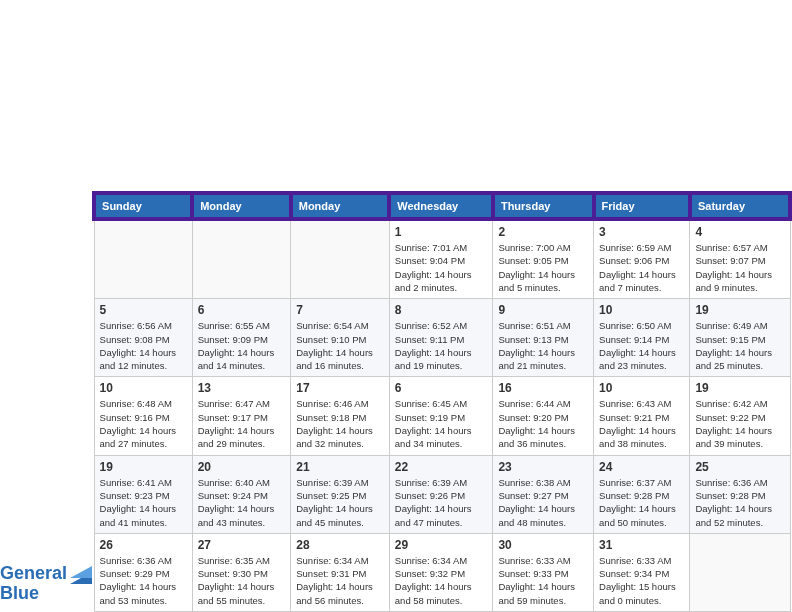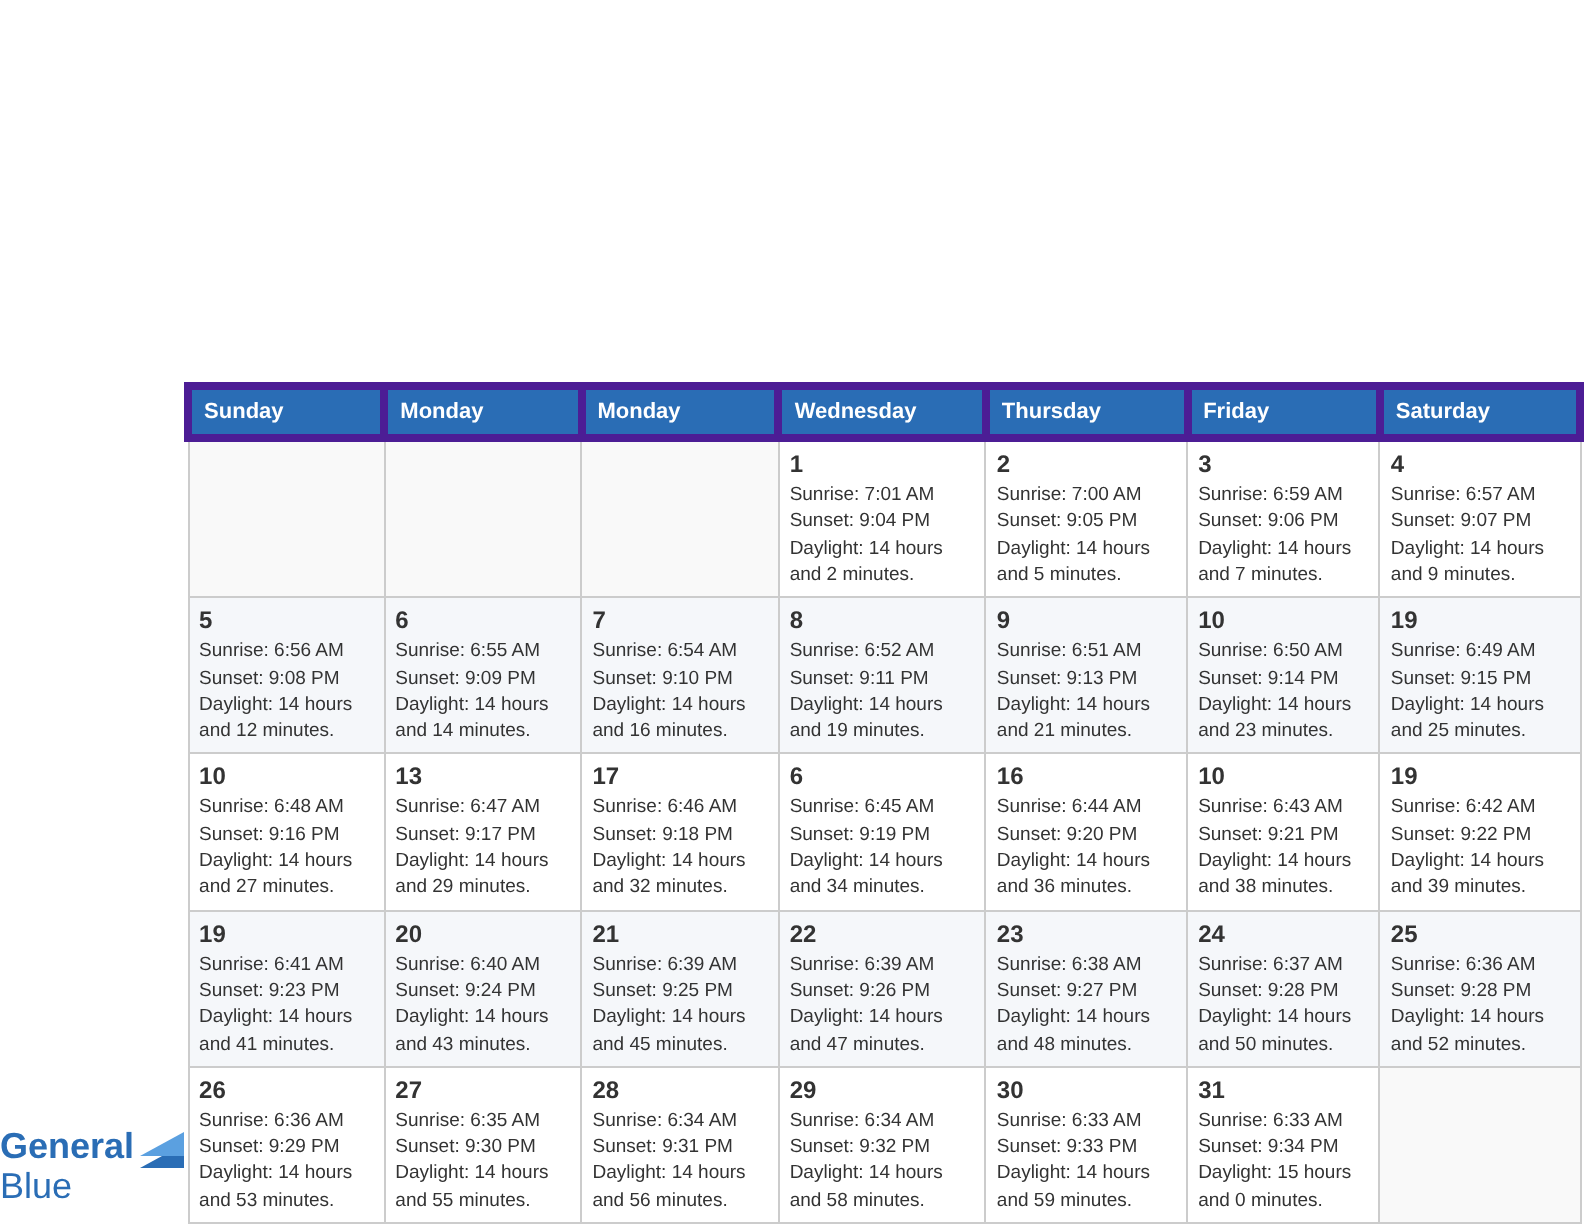--- a/index.html
+++ b/index.html
@@ -98,21 +98,21 @@
       <div>
         <div style="display:flex;align-items:center;">
           <span class="logo-text">
             <span>General</span>
           </span>
           <svg width="22" height="22" viewBox="0 0 22 22" style="margin-left:3px;margin-top:-2px;">
             <polygon points="0,22 22,10 22,22" fill="#2a6db5"></polygon>
             <polygon points="0,16 22,4 22,16" fill="#5ba0e0"></polygon>
           </svg>
         </div>
-        <div class="logo-text" style="color:#2a6db5;font-size:18px;font-weight:normal;">Blue</div>
+        <div class="logo-text" style="color:#2a6db5;font-size:18px;font-weight:bold;">Blue</div>
       </div>
     </div>
     <div class="title-block">
       <div class="month-title"></div>
       <div class="location"></div>
     </div>
   </div>
 
   <table class="calendar-table">
     <thead>

